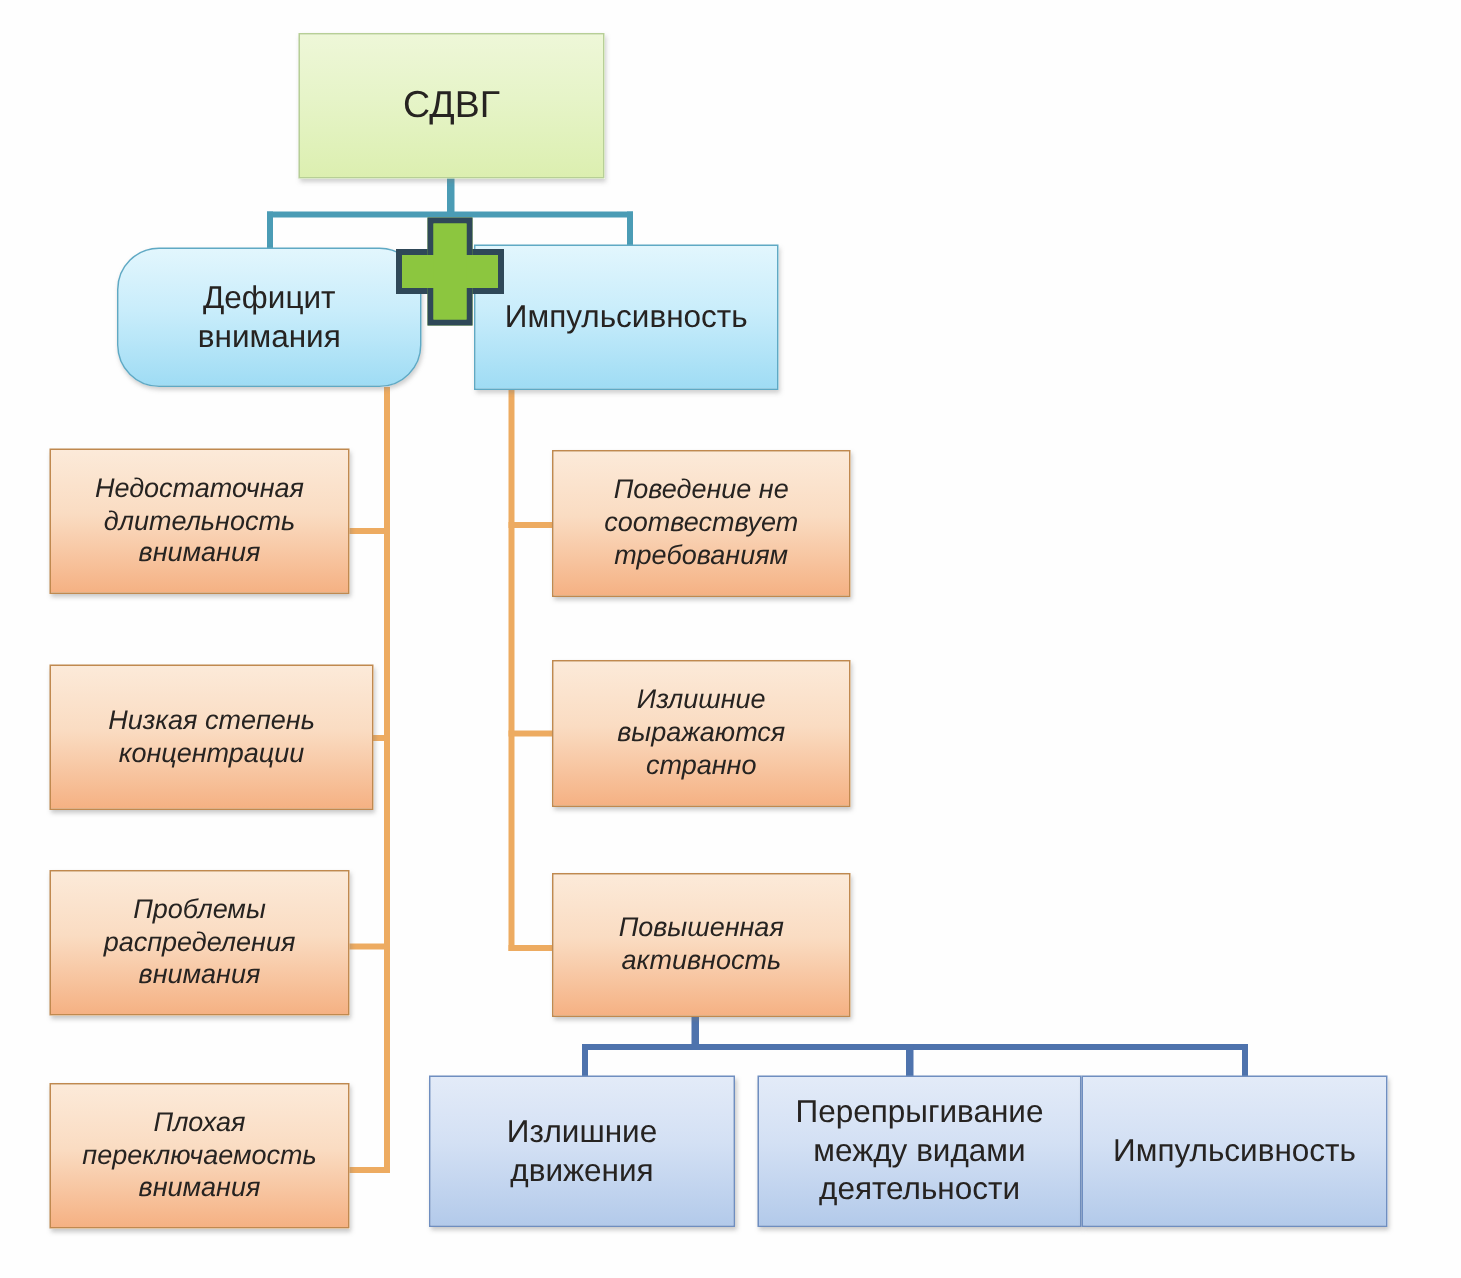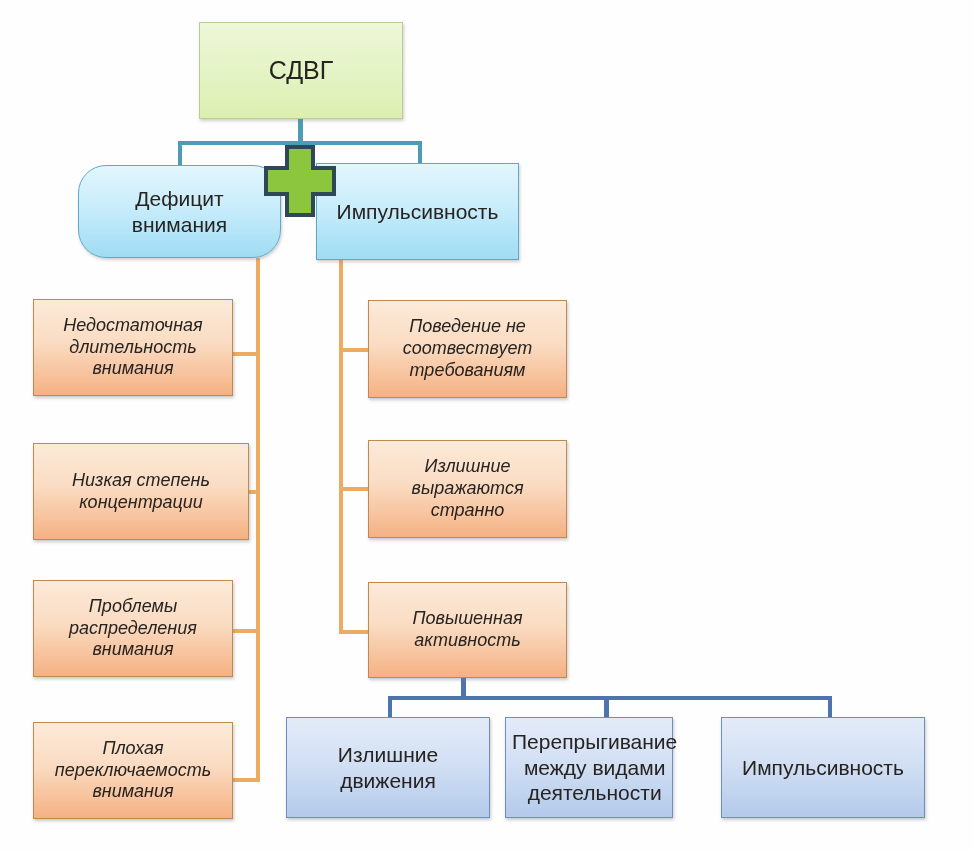--- a/index.html
+++ b/index.html
@@ -17,21 +17,21 @@
     background: #fefefe;
     overflow: hidden;
   }
 
   
   .node {
     position: absolute;
     box-sizing: border-box;
     display: flex;
     align-items: center;
-    justify-content: flex-start;
+    justify-content: flex-end;
     text-align: center;
     line-height: 1.22;
     color: #262321;
     z-index: 5;
   }
   .node .label {
     display: block;
     width: 100%;
     padding: 0 6px;
     white-space: pre-line;
@@ -201,21 +201,21 @@
   <div class="node orange" style="left:368px; top:582px; width:199px; height:96px;">
     <span class="label">Повышенная
 активность</span>
   </div>
 
   <div class="node blue" style="left:286px; top:717px; width:204px; height:101px;">
     <span class="label">Излишние
 движения</span>
   </div>
 
-  <div class="node blue" style="left:505px; top:717px; width:168px; height:101px;">
+  <div class="node blue" style="left:505px; top:717px; width:216px; height:101px;">
     <span class="label">Перепрыгивание
 между видами
 деятельности</span>
   </div>
 
   <div class="node blue" style="left:721px; top:717px; width:204px; height:101px;">
     <span class="label">Импульсивность</span>
   </div>
 
 </div>

